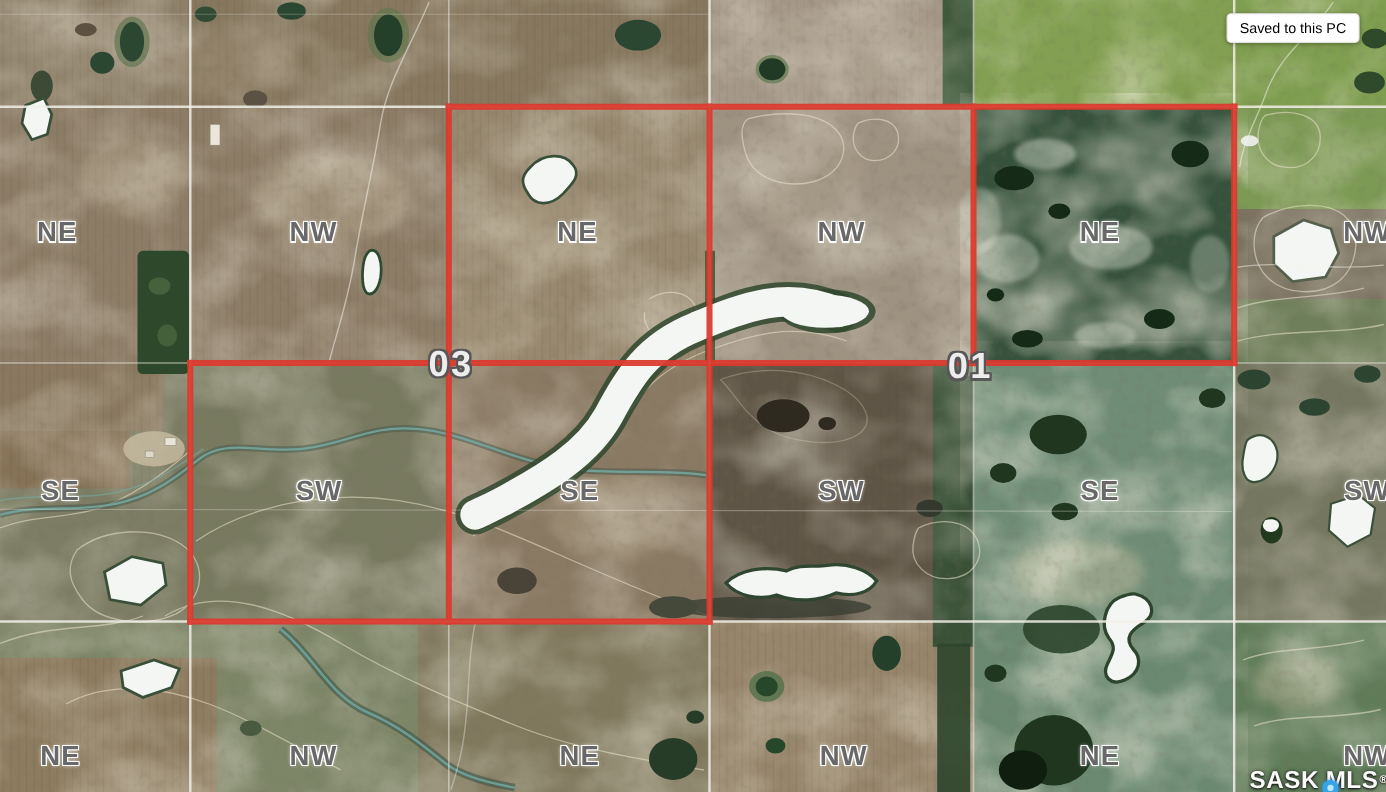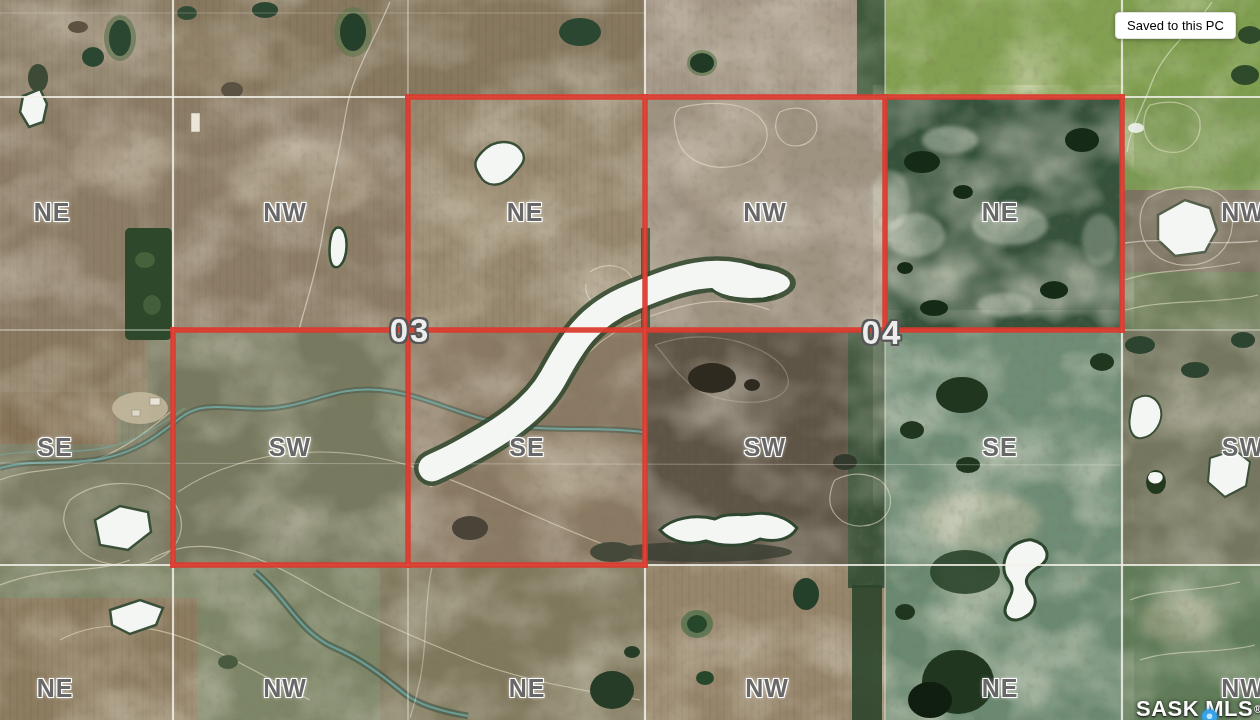--- a/index.html
+++ b/index.html
@@ -300,21 +300,21 @@
       <div class="quarter-label" style="left: 765px; top: 447px; color: rgb(104, 104, 104);">SW</div>
       <div class="quarter-label" style="left: 1000px; top: 447px; color: rgb(104, 104, 104);">SE</div>
       <div class="quarter-label" style="left: 1243px; top: 447px; color: rgb(104, 104, 104);">SW</div>
       <div class="quarter-label" style="left: 55px; top: 688px; color: rgb(104, 104, 104);">NE</div>
       <div class="quarter-label" style="left: 285px; top: 688px; color: rgb(104, 104, 104);">NW</div>
       <div class="quarter-label" style="left: 527px; top: 688px; color: rgb(104, 104, 104);">NE</div>
       <div class="quarter-label" style="left: 767px; top: 688px; color: rgb(104, 104, 104);">NW</div>
       <div class="quarter-label" style="left: 1000px; top: 688px; color: rgb(104, 104, 104);">NE</div>
       <div class="quarter-label" style="left: 1243px; top: 688px; color: rgb(104, 104, 104);">NW</div>
       <div class="section-number" style="left: 410px; top: 331px;">03</div>
-      <div class="section-number" style="left: 882px; top: 333px;">04</div>
+      <div class="section-number" style="left: 882px; top: 333px;">01</div>
     </div>
 
 <div class="tooltip">Saved to this PC</div>
 
 <div class="brand">
   <span>SASK</span>
   <span class="pin">
     <svg width="15" height="20" viewBox="0 0 16 21">
       <path d="M8 0C3.6 0 0 3.5 0 7.8 0 13.6 8 21 8 21s8-7.4 8-13.2C16 3.5 12.4 0 8 0z" fill="#36a3e8"></path>
       <circle cx="8" cy="7.6" r="3" fill="#bfe6ff"></circle>

